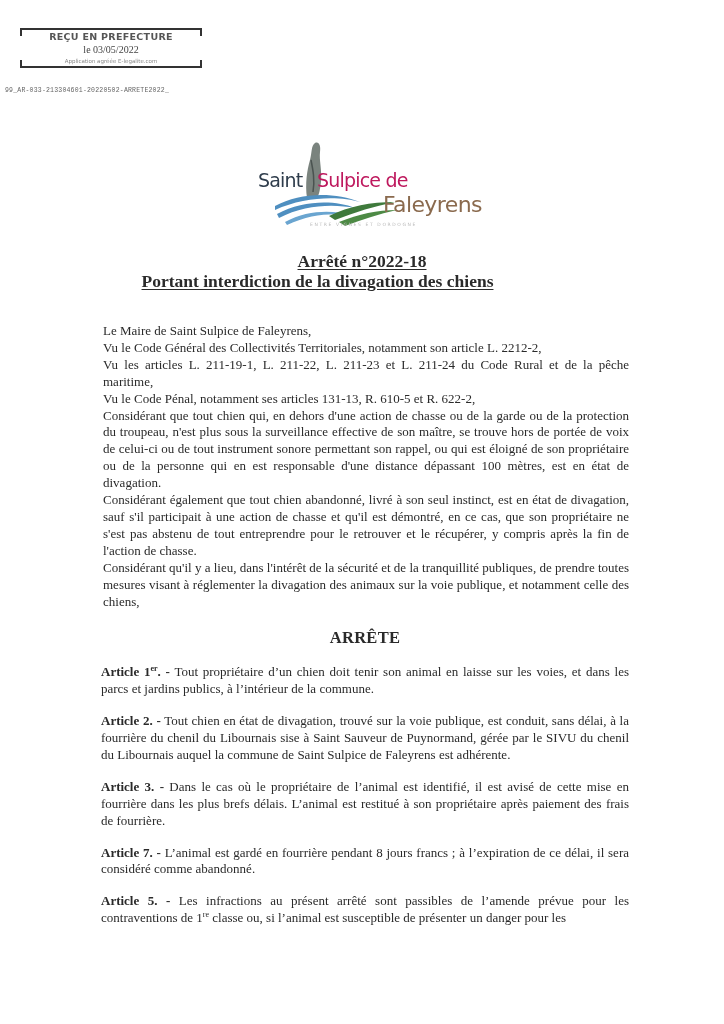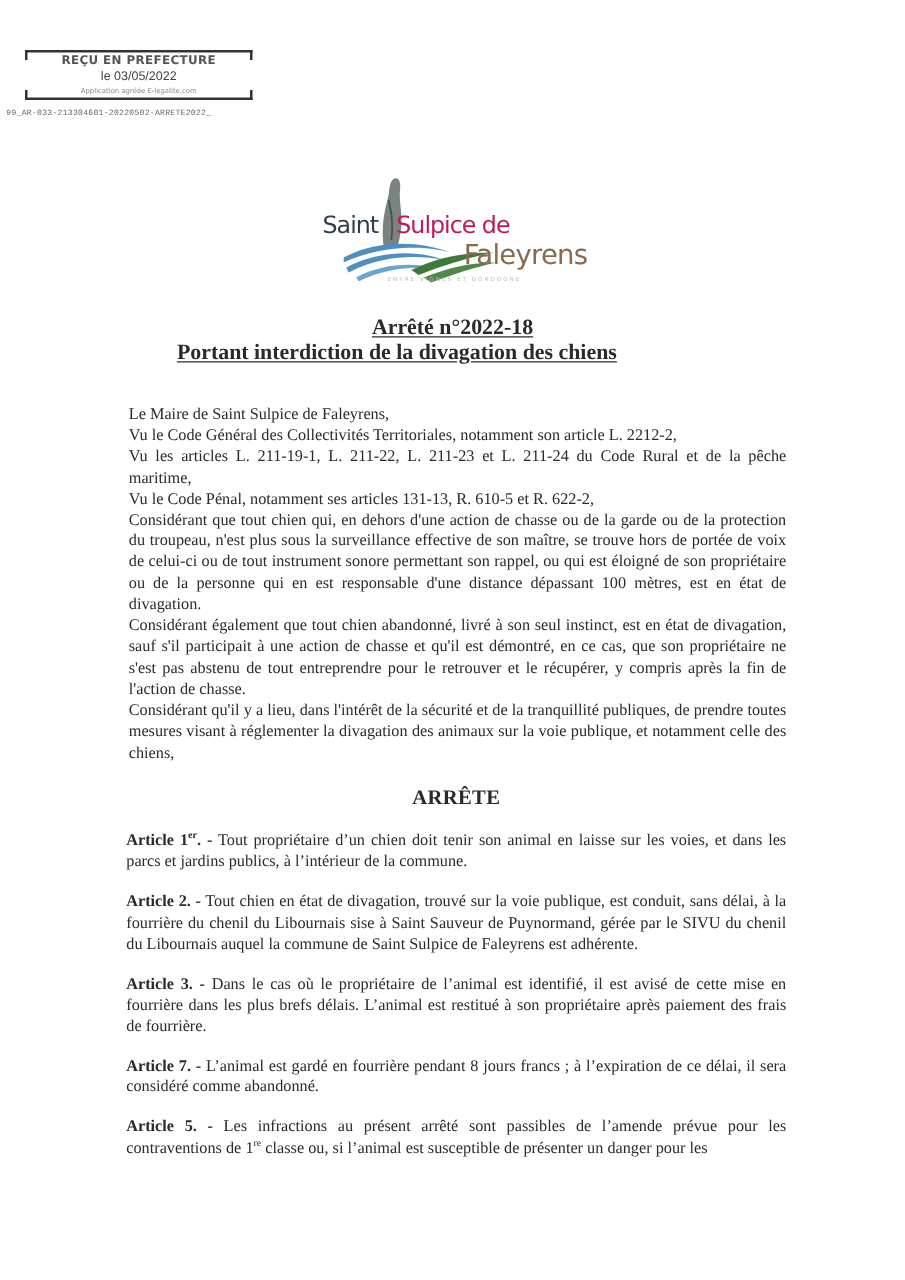--- a/index.html
+++ b/index.html
@@ -1,32 +1,32 @@
 <!DOCTYPE html>
 <html><head>
 <meta charset="utf-8">
 <style>
   html, body { margin: 0; padding: 0; background: #ffffff; }
   body { width: 724px; height: 1024px; position: relative; overflow: hidden; font-family: "Liberation Serif", serif; color: #2a2a2a; }
 
   
-  .stamp { position: absolute; left: 20px; top: 40px; width: 180px; height: 42px; }
+  .stamp { position: absolute; left: 20px; top: 28px; width: 180px; height: 42px; }
   .stamp .bracket-top { position: absolute; left: 0; top: 0; width: 178px; height: 6px; border-top: 2px solid #333; border-left: 2px solid #333; border-right: 2px solid #333; }
   .stamp .bracket-bottom { position: absolute; left: 0; top: 32px; width: 178px; height: 6px; border-bottom: 2px solid #333; border-left: 2px solid #333; border-right: 2px solid #333; }
   .stamp .line1 { position: absolute; left: 0; width: 182px; top: 3px; text-align: center; font-family: "DejaVu Sans", sans-serif; font-size: 9.5px; font-weight: bold; color: #555; letter-spacing: 0.3px; }
-  .stamp .line2 { position: absolute; left: 0; width: 182px; top: 16px; text-align: center; font-family: Liberation Sans, sans-serif; font-size: 10px; color: #444; }
+  .stamp .line2 { position: absolute; left: 0; width: 182px; top: 16px; text-align: center; font-family: Liberation Serif, serif; font-size: 10px; color: #444; }
   .stamp .line3 { position: absolute; left: 0; width: 182px; top: 30px; text-align: center; font-family: "DejaVu Sans", sans-serif; font-size: 5.5px; color: #888; }
   .stamp-ref { position: absolute; left: 5px; top: 87px; font-family: "Liberation Mono", monospace; font-size: 6.5px; color: #666; letter-spacing: 0.2px; }
 
   
   .logo { position: absolute; left: 255px; top: 140px; width: 220px; height: 95px; }
   .logo svg { position: absolute; left: 0; top: 0; }
   .logo .t1 { position: absolute; left: 3px; top: 29px; font-family: "DejaVu Sans", sans-serif; font-size: 19px; color: #2f3d4c; letter-spacing: -0.8px; }
   .logo .t2 { position: absolute; left: 62px; top: 29px; font-family: "DejaVu Sans", sans-serif; font-size: 19px; color: #be185d; letter-spacing: -0.8px; }
-  .logo .t3 { position: absolute; left: 116px; top: 52px; font-family: "DejaVu Sans", sans-serif; font-size: 22px; color: #8a6a4e; letter-spacing: -0.6px; }
+  .logo .t3 { position: absolute; left: 128px; top: 52px; font-family: "DejaVu Sans", sans-serif; font-size: 22px; color: #8a6a4e; letter-spacing: -0.6px; }
   .logo .tagline { position: absolute; left: 55px; top: 82px; font-family: "DejaVu Sans", sans-serif; font-size: 4.5px; color: #bbb; letter-spacing: 1.6px; }
 
   
   .title1 { position: absolute; left: 0; width: 724px; top: 251px; text-align: center; font-size: 17.5px; font-weight: bold; }
   .title1 span, .title2 span { text-decoration: underline; text-underline-offset: 2px; }
   .title2 { position: absolute; left: 0; width: 635px; top: 271px; text-align: center; font-size: 17.5px; font-weight: bold; }
 
   
   .body { position: absolute; left: 101px; width: 528px; top: 323px; font-size: 13px; line-height: 16.9px; text-align: justify; }
   .body p { margin: 0; }

